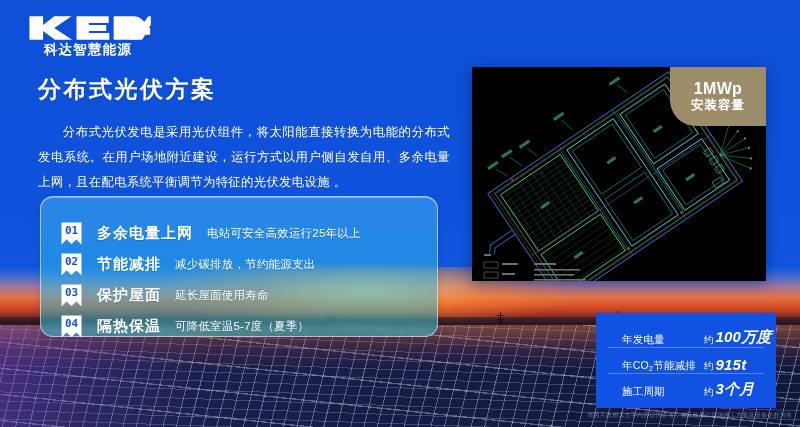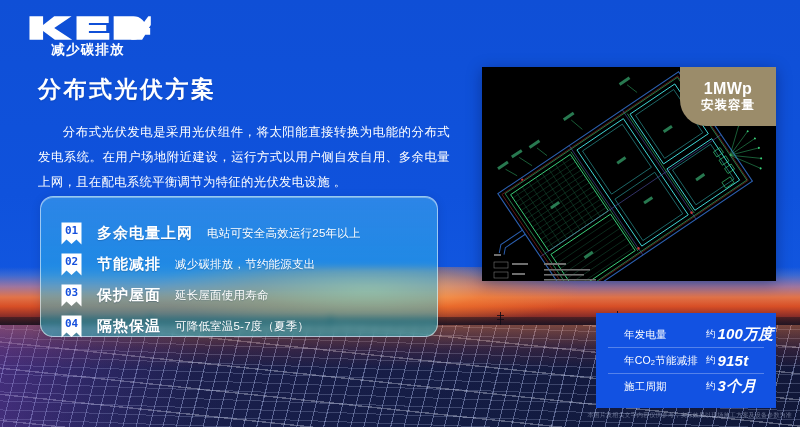--- a/index.html
+++ b/index.html
@@ -235,21 +235,21 @@
     font-size: 11.5px;
     letter-spacing: .2px;
     margin-left: 14px;
     white-space: nowrap;
     text-shadow: 0 1px 1px rgba(0,40,80,0.2);
   }
 
   
   .cad-card {
     position: absolute;
-    left: 482px;
+    left: 472px;
     top: 67px;
     width: 294px;
     height: 214px;
     background: #000000;
     overflow: hidden;
     box-shadow: 0 3px 14px rgba(0,10,40,0.35);
   }
   .cad-svg { display: block; width: 294px; height: 238px; }
 
   .cap-badge {
@@ -286,24 +286,23 @@
   .stats {
     position: absolute;
     left: 596px;
     top: 313px;
     width: 180px;
     padding: 9px 0 9px 0;
     background: #1252e2;
   }
   .stat-row {
     display: flex;
-    align-items: center;
+    align-items: flex-end;
     height: 25px;
-    padding: 0 12px;
-    margin-left: 16px;
+    padding: 0 26px;
   }
   .stat-divider {
     height: 1px;
     margin: 0 12px;
     background: rgba(255,255,255,0.28);
   }
   .stat-label {
     flex: 0 0 82px;
     color: #ffffff;
     font-size: 10.5px;
@@ -370,21 +369,21 @@
 
         <polygon points="4,2 26,2 26,16 44,2 72,2 44,21 73,40 45,40 26,26 26,40 4,40"></polygon>
 
         <polygon points="80,2 132,2 132,13 100,13 100,16 128,16 128,26 100,26 100,29 133,29 133,40 80,40"></polygon>
 
         <path d="M140,2 h32 a20,19 0 0 1 0,38 h-32 z M162,13 h8 a8,8 0 0 1 0,16 h-8 z"></path>
 
         <polygon points="196,2 168,40 186,40 191,32 199,32 199,21 197,21 200,16 200,2"></polygon>
       </g>
     </svg>
-    <span class="logo-cn">减少碳排放</span>
+    <span class="logo-cn">科达智慧能源</span>
   </div>
 
   <div class="headline">分布式光伏方案</div>
 
   <div class="paragraph">分布式光伏发电是采用光伏组件，将太阳能直接转换为电能的分布式发电系统。在用户场地附近建设，运行方式以用户侧自发自用、多余电量上网，且在配电系统平衡调节为特征的光伏发电设施 。</div>
 
   <div class="feature-panel">
 
     <div class="feature-row">
       <span class="badge">

